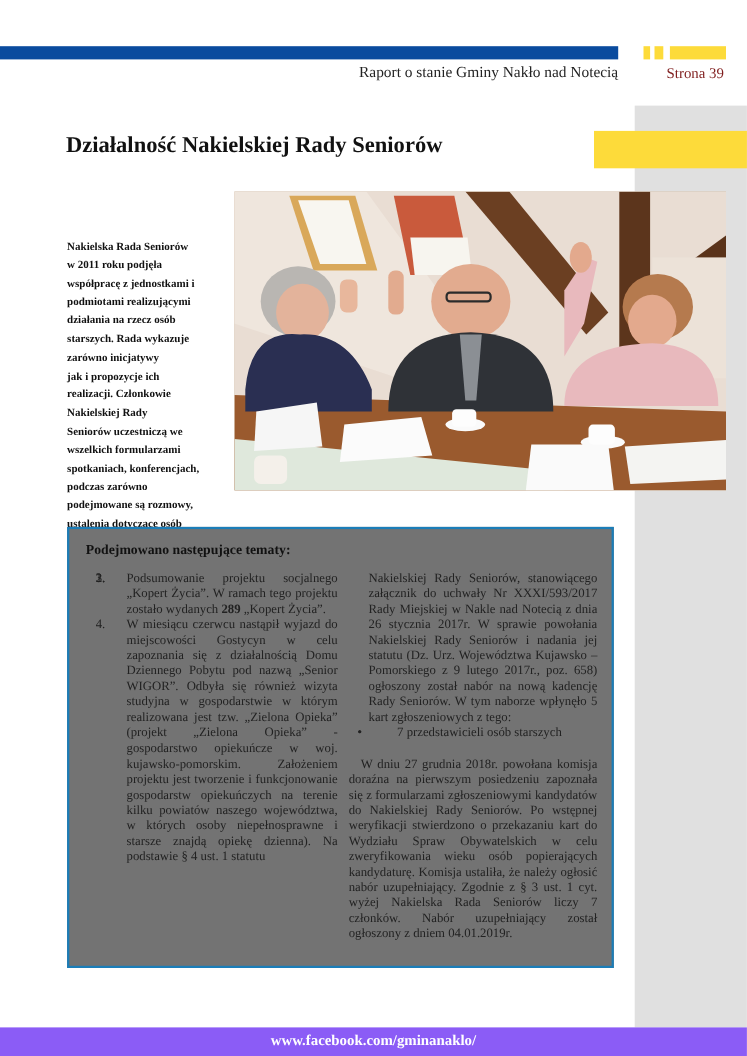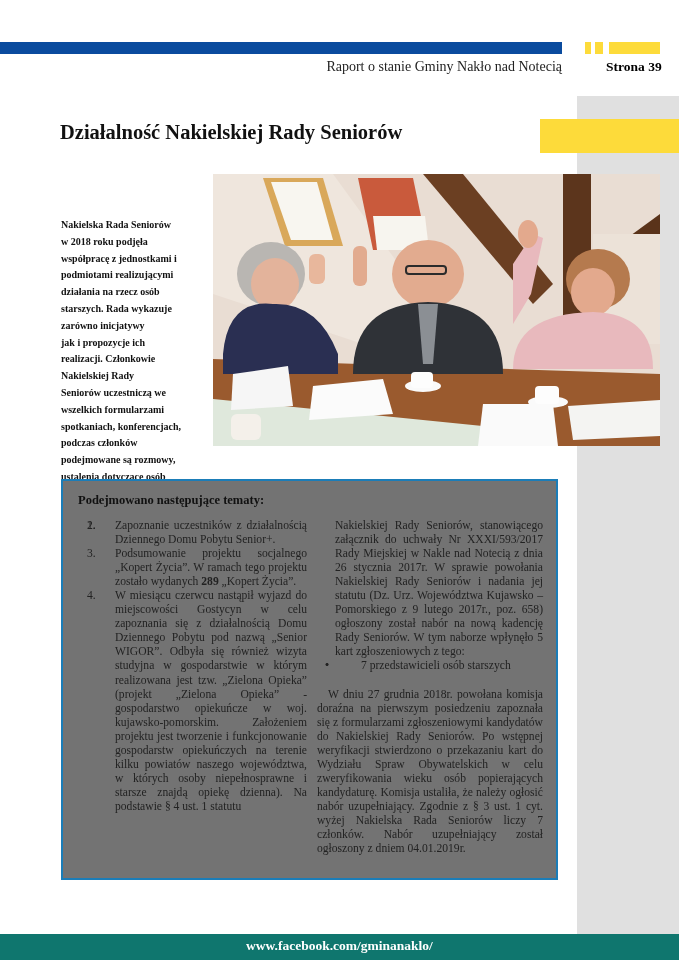--- a/index.html
+++ b/index.html
@@ -7,72 +7,72 @@
       width: 679px; height: 960px; position: relative; overflow: hidden;
       background: #ffffff;
       font-family: "DejaVu Serif", "Liberation Serif", serif;
       color: #1a1a1a;
     }
     .top-blue { position: absolute; left: 0; top: 42px; width: 562px; height: 12px; background: #0a4b9e; }
     .top-y1 { position: absolute; left: 585px; top: 42px; width: 6px; height: 12px; background: #fddb3a; }
     .top-y2 { position: absolute; left: 595px; top: 42px; width: 8px; height: 12px; background: #fddb3a; }
     .top-y3 { position: absolute; left: 609px; top: 42px; width: 51px; height: 12px; background: #fddb3a; }
     .hdr-title { position: absolute; right: 117px; top: 59px; font-family: "Liberation Serif", serif; font-size: 14px; color: #222; white-space: nowrap; }
-    .hdr-page { position: absolute; left: 606px; top: 59px; font-family: "Liberation Serif", serif; font-weight: bold; font-size: 13.5px; color: #000000; white-space: nowrap; }
+    .hdr-page { position: absolute; left: 606px; top: 59px; font-family: "Liberation Serif", serif; font-weight: normal; font-size: 13.5px; color: #7f1d1d; white-space: nowrap; }
     .sidebar { position: absolute; left: 577px; top: 96px; width: 102px; height: 838px; background: #e0e0e0; }
     .yellow-band { position: absolute; left: 540px; top: 119px; width: 139px; height: 34px; background: #fddb3a; }
     .page-title { position: absolute; left: 60px; top: 121px; font-family: "Liberation Serif", serif; font-weight: bold; font-size: 20.5px; color: #111; white-space: nowrap; }
     .intro { position: absolute; left: 61px; top: 177px; width: 150px; font-family: "Liberation Serif", serif; font-weight: bold; font-size: 10px; line-height: 16.8px; color: #111; margin-top: 40px; }
     .intro span { display: block; white-space: nowrap; }
     .photo { position: absolute; left: 213px; top: 174px; width: 447px; height: 272px; overflow: hidden; background: #d8c6b4; }
     .topics-box { position: absolute; left: 61px; top: 479px; width: 497px; height: 401px; border: 2.5px solid #1b7db8; background: #737373; box-sizing: border-box; }
     .box-title { position: absolute; left: 15px; top: 12px; font-family: "Liberation Serif", serif; font-weight: bold; font-size: 12.5px; color: #111; white-space: nowrap; }
     .col { position: absolute; font-family: "Liberation Serif", serif; font-size: 11.6px; line-height: 14.05px; color: #222; }
     .col-left { left: 18px; top: 38px; width: 226px; }
     .col-right { left: 254px; top: 38px; width: 226px; }
     .item { position: relative; padding-left: 34px; text-align: justify; }
     .item .num { position: absolute; left: 6px; top: 0; }
     .bullet { position: relative; padding-left: 44px; text-align: justify; }
     .bullet .dot { position: absolute; left: 8px; top: 0; }
     .indent-para { text-indent: 11px; text-align: justify; margin-top: 14px; }
     .right-cont { padding-left: 18px; text-align: justify; }
-    .footer { position: absolute; left: 0; top: 934px; width: 679px; height: 26px; background: #0f766e; }
+    .footer { position: absolute; left: 0; top: 934px; width: 679px; height: 26px; background: #8b5cf6; }
     .footer-text { position: absolute; left: 0; right: 0; top: 4px; text-align: center; font-family: "Liberation Serif", serif; font-weight: bold; font-size: 13.5px; color: #fff; }
     b { font-weight: bold; }
   </style>
 </head>
 <body>
 
 <div class="top-blue"></div>
 <div class="top-y1"></div>
 <div class="top-y2"></div>
 <div class="top-y3"></div>
 <div class="hdr-title">Raport o stanie Gminy Nakło nad Notecią</div>
 <div class="hdr-page">Strona 39</div>
 
 <div class="sidebar"></div>
 <div class="yellow-band"></div>
 
 <h1 class="page-title" style="margin:0;">Działalność Nakielskiej Rady Seniorów</h1>
 
 <div class="intro">
   <span>Nakielska Rada Seniorów</span>
-  <span>w 2018 roku podjęła</span>
+  <span>w 2011 roku podjęła</span>
   <span>współpracę z jednostkami i</span>
   <span>podmiotami realizującymi</span>
   <span>działania na rzecz osób</span>
   <span>starszych. Rada wykazuje</span>
   <span>zarówno inicjatywy</span>
   <span>jak i propozycje ich</span>
   <span>realizacji. Członkowie</span>
   <span>Nakielskiej Rady</span>
   <span>Seniorów uczestniczą we</span>
   <span>wszelkich formularzami</span>
   <span>spotkaniach, konferencjach,</span>
-  <span>podczas członków</span>
+  <span>podczas zarówno</span>
   <span>podejmowane są rozmowy,</span>
   <span>ustalenia dotyczące osób</span>
   <span>starszych zamieszkujących</span>
   <span>w Nakle nad Notecią.</span>
 </div>
 
 <div class="photo" title="Three members of the Seniors' Council raising hands during a vote at a wooden table with coffee cups and papers">
   <svg width="447" height="272" viewBox="0 0 447 272" xmlns="http://www.w3.org/2000/svg">
 
     <rect x="0" y="0" width="447" height="272" fill="#e9ddd3"></rect>
@@ -123,21 +123,20 @@
 
 <div class="topics-box">
   <div class="box-title">Podejmowano następujące tematy:</div>
 
   <div class="col col-left">
     <div class="item">
       <span class="num">1.</span>
     </div>
     <div class="item">
       <span class="num">2.</span>
-      <span>Zapoznanie uczestników z działalnością Dziennego Domu Pobytu Senior+.</span>
     </div>
     <div class="item">
       <span class="num">3.</span>
       <span>Podsumowanie projektu socjalnego „Kopert Życia”. W ramach tego projektu zostało wydanych </span><b>289</b><span> „Kopert Życia”.</span>
     </div>
     <div class="item">
       <span class="num">4.</span>
       <span>W miesiącu czerwcu nastąpił wyjazd do miejscowości Gostycyn w celu zapoznania się z działalnością Domu Dziennego Pobytu pod nazwą „Senior WIGOR”. Odbyła się również wizyta studyjna w gospodarstwie w którym realizowana jest tzw. „Zielona Opieka” (projekt „Zielona Opieka” - gospodarstwo opiekuńcze w woj. kujawsko-pomorskim. Założeniem projektu jest tworzenie i funkcjonowanie gospodarstw opiekuńczych na terenie kilku powiatów naszego województwa, w których osoby niepełnosprawne i starsze znajdą opiekę dzienna). Na podstawie § 4 ust. 1 statutu</span>
     </div>
   </div>

